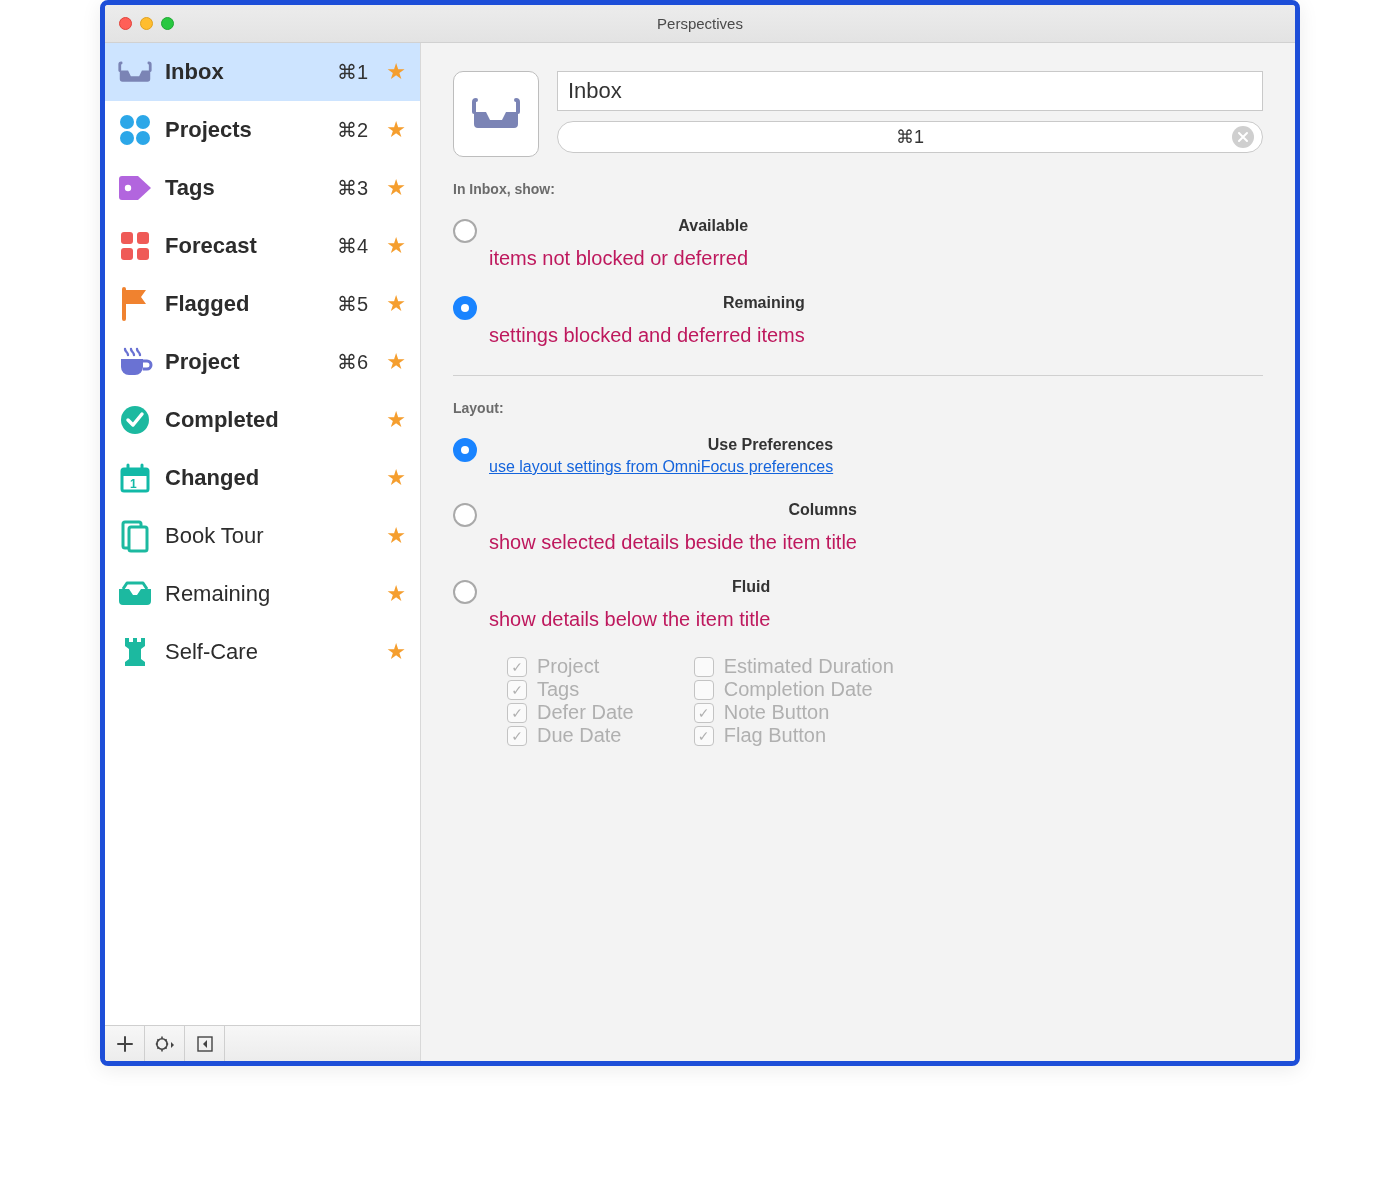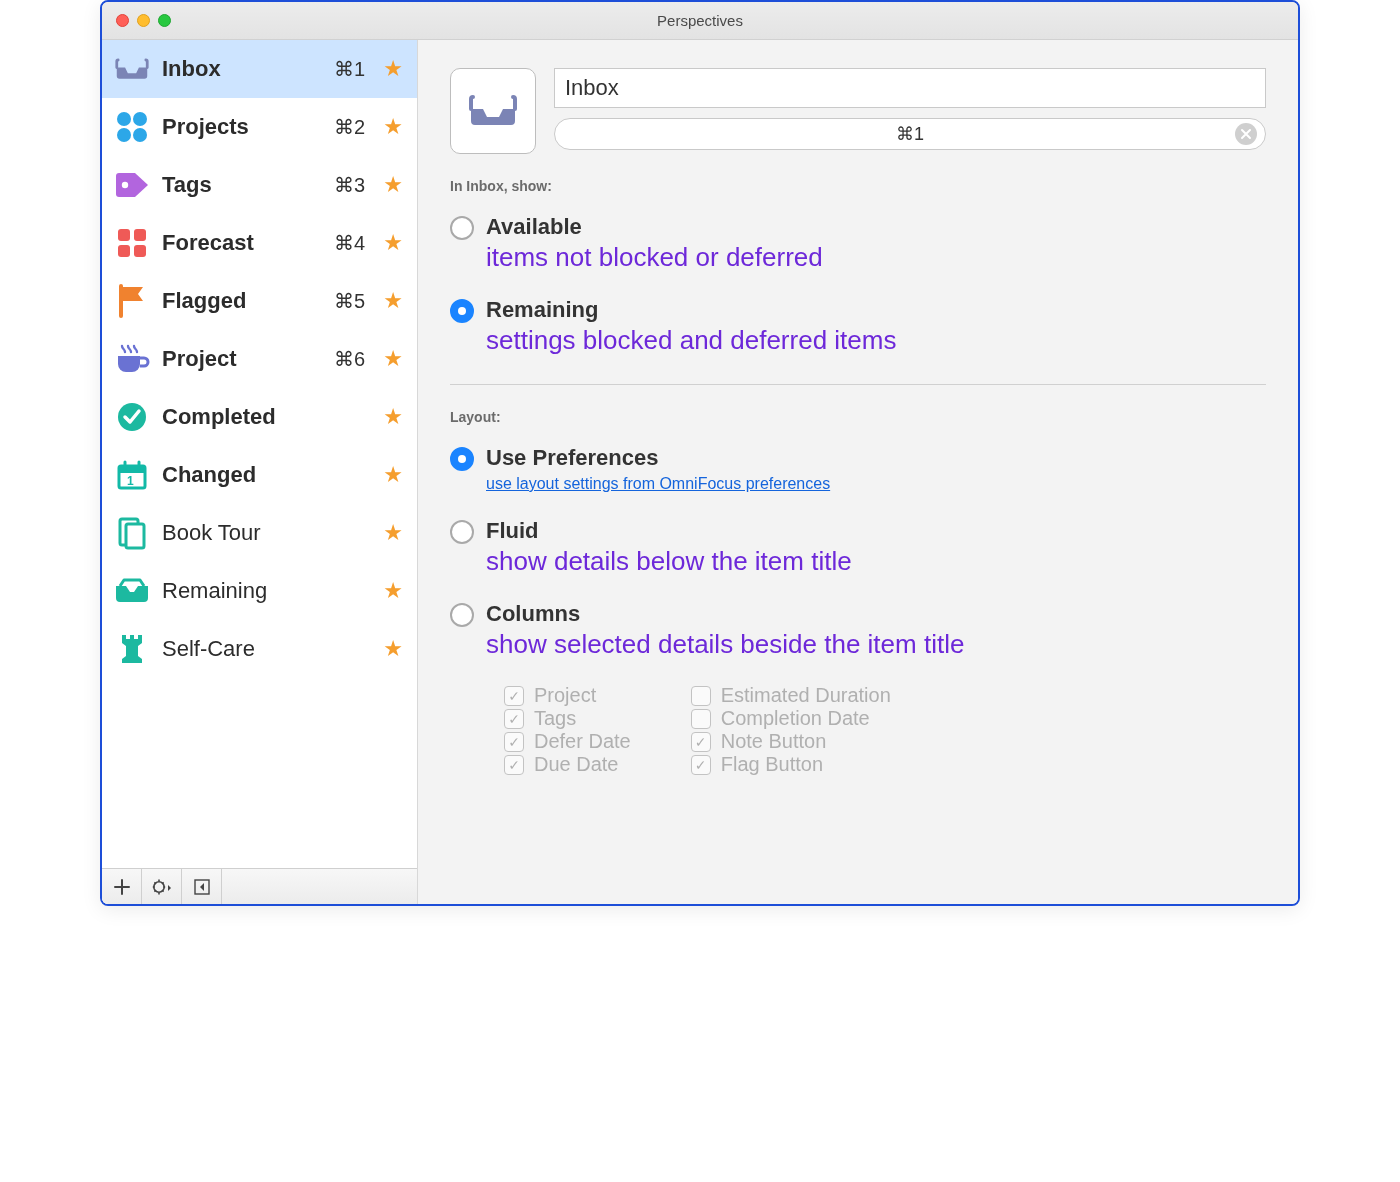--- a/index.html
+++ b/index.html
@@ -1,23 +1,23 @@
 <!DOCTYPE html>
 <html><head>
 <meta charset="utf-8">
 <style>
   * { box-sizing: border-box; margin: 0; padding: 0; }
   html, body { height: 100%; font-family: -apple-system, "Helvetica Neue", Arial, sans-serif; color: #2c2c2c; }
   body { background:#fff; }
 
   .window {
     width: 1200px;
-    height: 906px;
+    height: 1066px;
     margin: 0 auto;
-    border: 2px solid #1d4ed8;
+    border: 5px solid #1d4ed8;
     border-radius: 8px;
     overflow: hidden;
     background: #f3f3f3;
     display: flex;
     flex-direction: column;
     box-shadow: 0 4px 20px rgba(0,0,0,0.08);
   }
 
   
   .titlebar {
@@ -102,22 +102,22 @@
   .radio-option{ display:flex; gap:12px; padding:6px 0 18px 0; align-items:flex-start; cursor:pointer;}
   .radio{
     width:24px; height:24px; border-radius:50%;
     border:2px solid #a9a9a9; background:#fff; flex-shrink:0; margin-top:2px;
     position:relative;
   }
   .radio.on{ border-color:#1a84ff; background:#1a84ff;}
   .radio.on::after{
     content:""; position:absolute; inset:6px; border-radius:50%; background:#fff;
   }
-  .opt-text .opt-title{ font-size:22px; font-weight:700; }
-  .opt-text .opt-sub{ font-size:26px; color:#6d28d9; margin-top:2px;}
+  .opt-text .opt-title{ font-size:16px; font-weight:700;text-align:right; }
+  .opt-text .opt-sub{ font-size:20px; color:#be185d; margin-top:12px;}
   .opt-text a{ color:#1464dc; text-decoration:underline; font-size:16px;}
 
   hr.sep{ border:none; border-top:1px solid #d0d0d0; margin:10px 0 24px;}
 
   .columns-checks{
     display:flex; gap:60px; margin-left:54px; margin-top:6px; color:#b0b0b0;
   }
   .check-col{ display:flex; flex-direction:column; gap:0;}
   .check-row{ display:flex; align-items:center; gap:10px; font-size:20px;}
   .cb{
@@ -343,29 +343,29 @@
       <div class="section-title">Layout:</div>
       <div id="layout-options">
           <div class="radio-option">
             <span class="radio on"></span>
     <span class="opt-text">
       <div class="opt-title">Use Preferences</div><a href="#">use layout settings from OmniFocus preferences</a></span>
           </div>
           <div class="radio-option">
             <span class="radio "></span>
     <span class="opt-text">
-      <div class="opt-title">Fluid</div>
-              <div class="opt-sub">show details below the item title</div>
+      <div class="opt-title">Columns</div>
+              <div class="opt-sub">show selected details beside the item title</div>
             </span>
           </div>
           <div class="radio-option">
             <span class="radio "></span>
     <span class="opt-text">
-      <div class="opt-title">Columns</div>
-              <div class="opt-sub">show selected details beside the item title</div>
+      <div class="opt-title">Fluid</div>
+              <div class="opt-sub">show details below the item title</div>
             </span>
           </div>
         </div>
 
       <div class="columns-checks">
         <div class="check-col" id="checks-left">
             <div class="check-row">
               <span class="cb on"></span>
       <span>Project</span>
             </div>

